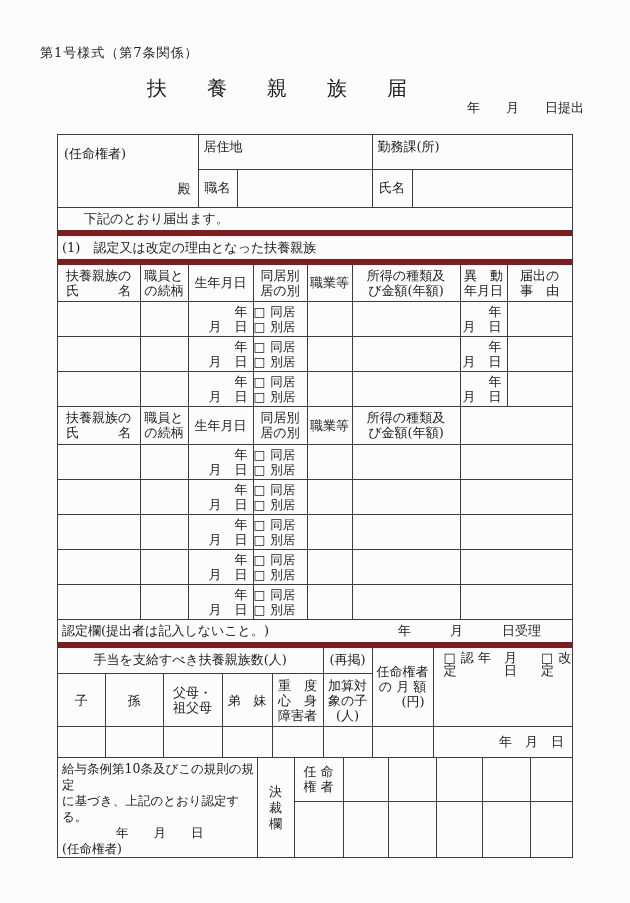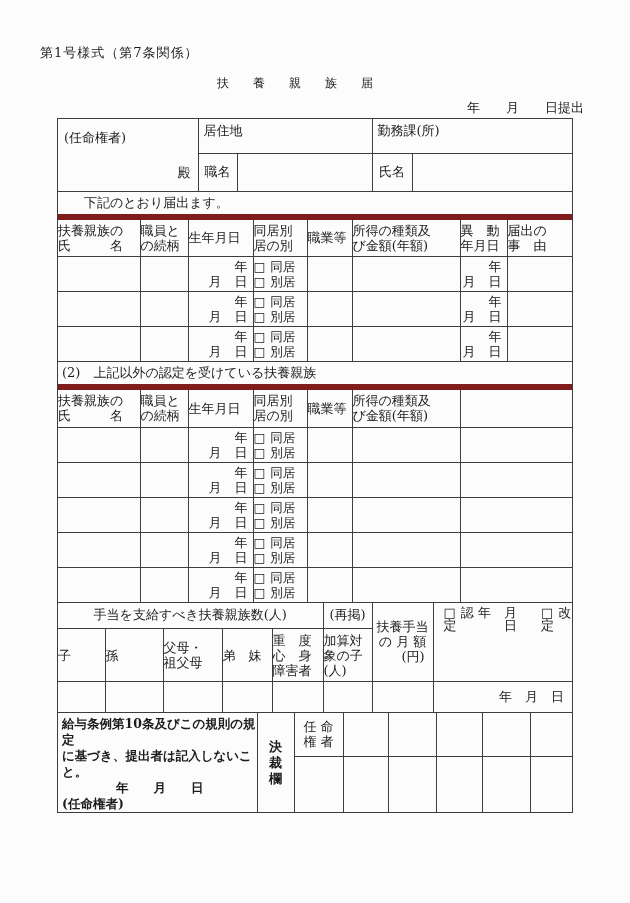--- a/index.html
+++ b/index.html
@@ -3,33 +3,33 @@
 <meta charset="utf-8">
 <style>
   html,body{margin:0;padding:0;}
   body{
     width:630px;height:903px;position:relative;
     background:#fcfcfc;color:#1b1b1b;
     font-family:"DejaVu Serif","Liberation Serif",serif;
     font-size:13px;
   }
   .form-id{position:absolute;left:40px;top:44px;letter-spacing:1px;text-align:right;}
-  .form-title{position:absolute;left:18px;top:75px;width:554px;text-align:center;font-size:12px;}
+  .form-title{position:absolute;left:0;top:75px;width:554px;text-align:center;font-size:20px;}
   .submit-date{position:absolute;top:99px;right:46px;}
-  .container{position:absolute;left:57px;top:118px;width:514px;border:1px solid #3d3d3d;background:transparent;}
+  .container{position:absolute;left:57px;top:134px;width:514px;border:1px solid #3d3d3d;background:transparent;}
   table{border-collapse:collapse;table-layout:fixed;width:514px;}
   td{border-right:1px solid #3d3d3d;border-bottom:1px solid #3d3d3d;padding:0;vertical-align:middle;overflow:hidden;}
   td.noR{border-right:none;margin-left:33px;}
-  td.noB{border-bottom:none;font-weight:bold;}
+  td.noB{border-bottom:none;}
   tr.r34{height:34px;} tr.r38{height:38px;} tr.r37{height:37px;} tr.r35{height:35px;}
   tr.r26{height:26px;} tr.r53{height:53px;} tr.r31{height:31px;} tr.r45{height:45px;}
   .vtop{vertical-align:top;}
   .pl5{padding-left:5px;padding-top:3px;}
   .ctr{text-align:center;}
-  .hd div{line-height:15px;text-align:left;}
+  .hd div{line-height:15px;text-align:center;}
   .appointer-cell{position:relative;vertical-align:top;}
   .appointer-label{position:absolute;left:6px;top:10px;}
   .dono{position:absolute;right:7px;bottom:9px;}
   .rowline{height:22px;line-height:22px;border-bottom:6px solid #7f1d1d;position:relative;}
   .rowline.h23{height:23px;line-height:23px;}
   .notice-text{padding-left:26px;}
   .sec-title{padding-left:4px;}
   .nintei-label{padding-left:4px;}
   .nintei-date{position:absolute;left:340px;top:0;}
   .date-cell{text-align:right;padding-right:5px;}
@@ -87,20 +87,23 @@
       <td class="ctr">氏名</td>
       <td class="noR"></td>
     </tr>
   </tbody>
     </table>
 
   <div class="rowline">
     <span class="notice-text">下記のとおり届出ます。</span>
   </div>
 
+  <div class="rowline h23">
+    <span class="sec-title">(1)　認定又は改定の理由となった扶養親族</span>
+  </div>
 
   <table>
     <colgroup>
         <col style="width:82px">
         <col style="width:48px">
         <col style="width:65px">
         <col style="width:54px">
         <col style="width:45px">
         <col style="width:108px">
         <col style="width:47px">
@@ -192,23 +195,20 @@
       <td></td>
       <td class="date-cell">
         <div>年</div>
         <div>月　日</div>
       </td>
       <td class="noR"></td>
     </tr>
       </tbody>
     </table>
 
-  <div class="rowline">
-    <span class="sec-title">(2)　上記以外の認定を受けている扶養親族</span>
-  </div>
 
   <table>
     <colgroup>
         <col style="width:82px">
         <col style="width:48px">
         <col style="width:65px">
         <col style="width:54px">
         <col style="width:45px">
         <col style="width:108px">
         <col style="width:112px">
@@ -310,38 +310,42 @@
         <div><span class="cb">□</span><span>同居</span></div>
         <div><span class="cb">□</span><span>別居</span></div>
       </td>
       <td></td>
       <td></td>
       <td class="noR"></td>
     </tr>
       </tbody>
     </table>
 
+  <div class="rowline">
+    <span class="nintei-label">認定欄(提出者は記入しないこと。)</span>
+    <span class="nintei-date">年　　　月　　　日受理</span>
+  </div>
 
   <table>
     <colgroup>
         <col style="width:47px">
         <col style="width:58px">
         <col style="width:59px">
         <col style="width:50px">
         <col style="width:51px">
         <col style="width:49px">
         <col style="width:61px">
         <col style="width:139px">
       </colgroup>
     <tbody>
         <tr class="r26">
       <td colspan="5" class="ctr">手当を支給すべき扶養親族数(人)</td>
       <td class="ctr">(再掲)</td>
       <td rowspan="2" class="monthly-cell">
-        <div>扶養手当</div>
+        <div>任命権者</div>
         <div>の 月 額</div>
         <div class="m3">(円)</div>
       </td>
       <td rowspan="2" class="noR">
         <div class="rcell-inner">
           <div class="ln"><span class="cb">□</span><span>認 定</span></div>
           <div class="dt">年　月　日</div>
           <div class="ln"><span class="cb">□</span><span>改 定</span></div>
         </div>
       </td>
@@ -392,21 +396,21 @@
         <col style="width:45px">
         <col style="width:48px">
         <col style="width:46px">
         <col style="width:48px">
         <col style="width:42px">
       </colgroup>
     <tbody>
         <tr class="r35">
       <td rowspan="2" class="approve-cell noB">
         <div>給与条例第10条及びこの規則の規定</div>
-        <div>に基づき、提出者は記入しないこと。</div>
+        <div>に基づき、上記のとおり認定する。</div>
         <div class="indent">年　　月　　日</div>
         <div>(任命権者)</div>
       </td>
       <td rowspan="2" class="kessai-cell noB">
         <div>決</div>
             <div>裁</div>
             <div>欄</div>
       </td>
       <td class="ninmei-cell">
         <div>任 命</div>

